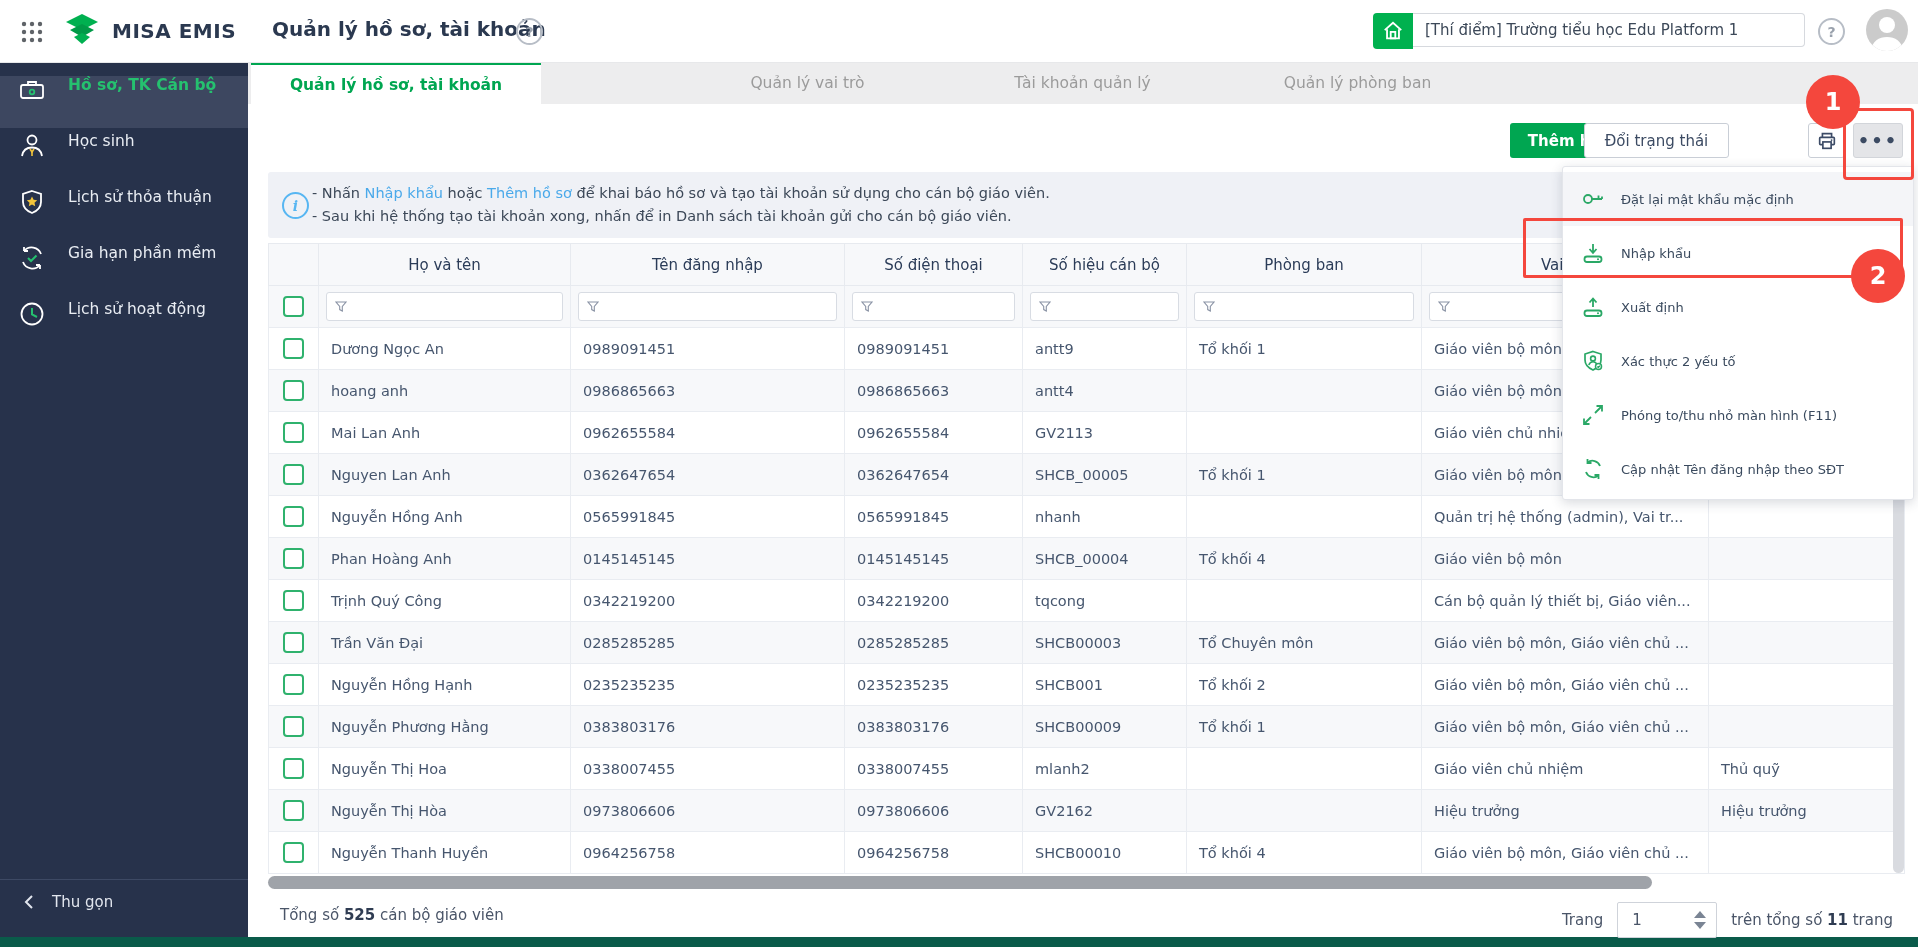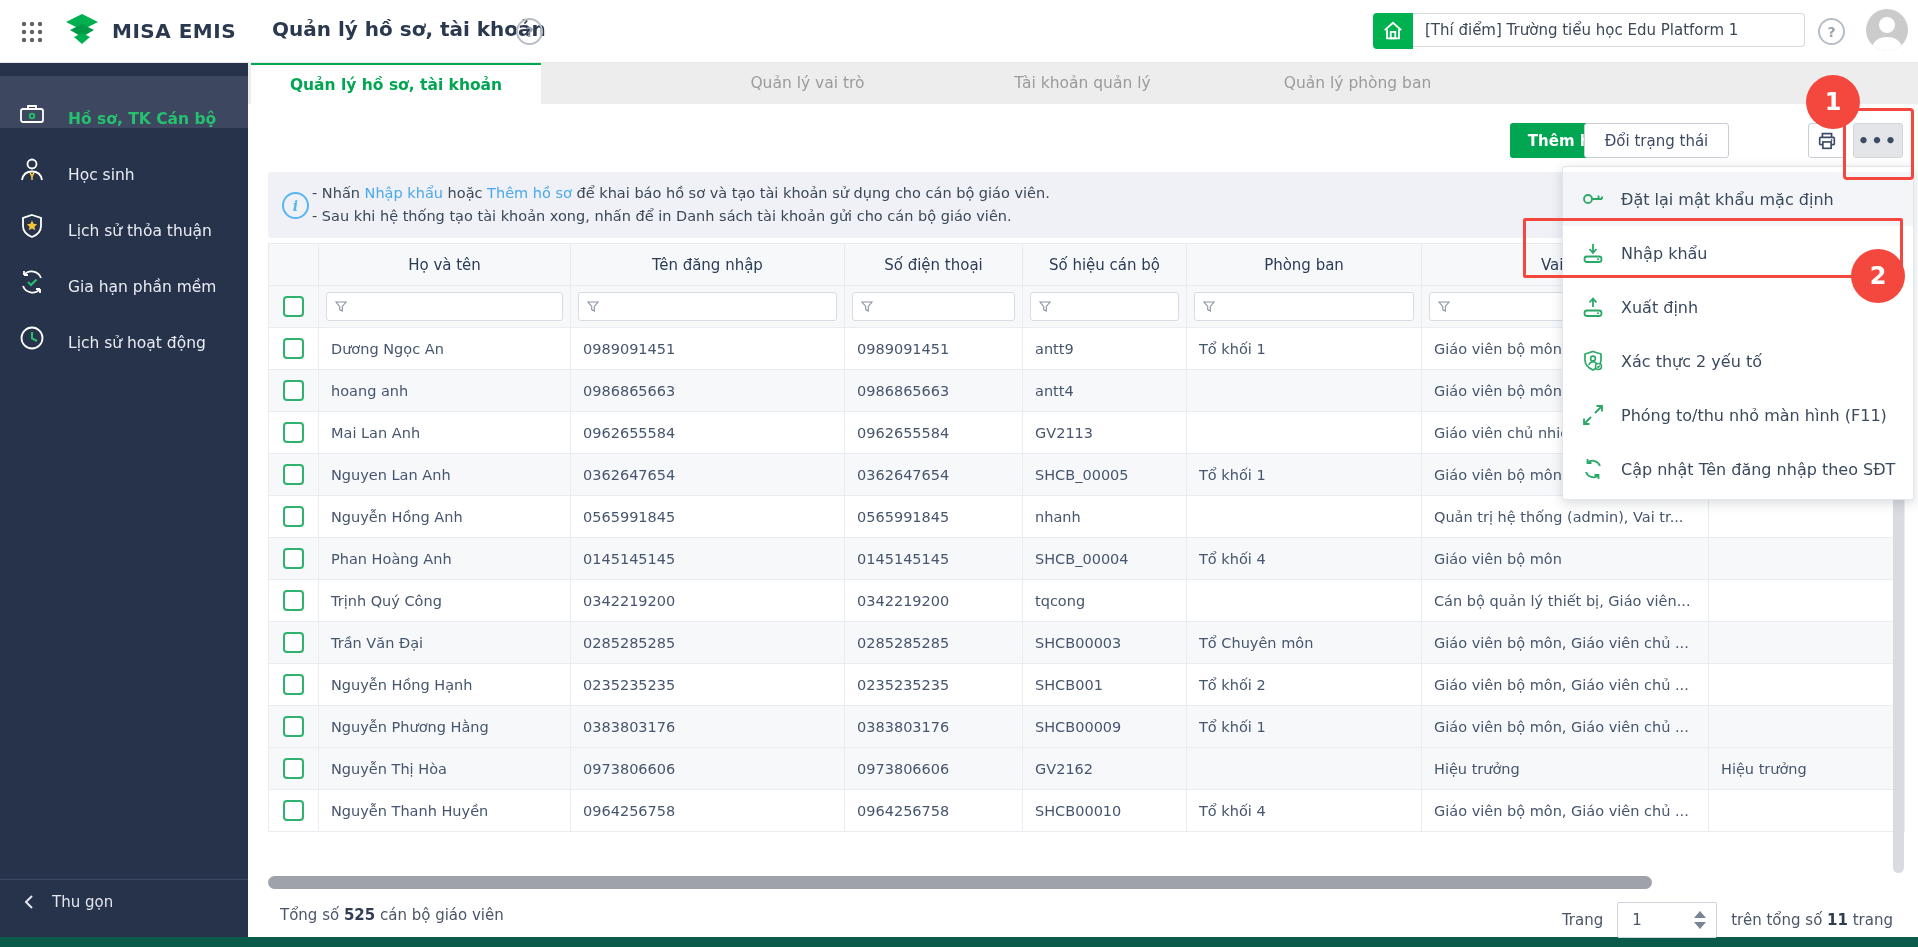--- a/index.html
+++ b/index.html
@@ -18,21 +18,21 @@
   .home-btn{position:absolute;left:1373px;top:13px;width:40px;height:36px;background:#00b14f;
             border-radius:4px 0 0 4px;display:flex;align-items:center;justify-content:center}
   .school-box{position:absolute;left:1413px;top:13px;width:392px;height:34px;background:#fff;
               border:1px solid #d6d9de;border-left:none;border-radius:0 4px 4px 0;
               display:flex;align-items:center;padding-left:12px;font-size:15px;color:#3c4858;box-sizing:border-box}
   .top-help{position:absolute;left:1818px;top:18px}
   .avatar{position:absolute;left:1866px;top:9px;width:42px;height:42px;border-radius:50%;background:#cbcbcb;overflow:hidden}
   
   .sidebar{position:absolute;left:0;top:62px;width:248px;height:875px;background:#27324b;z-index:4}
   .side-list{position:absolute;left:0;top:14px;width:248px}
-  .side-item{height:52px;margin-bottom:4px;display:flex;align-items:flex-end;gap:22px;
+  .side-item{height:52px;margin-bottom:4px;display:flex;align-items:flex-start;gap:22px;
              padding-left:18px;cursor:pointer;color:#e9edf3;font-size:15.5px}
   .side-item.active{background:#3d4760;color:#25c16f;font-weight:700}
   .side-icon{width:28px;height:28px;flex:0 0 28px}
   .collapse{position:absolute;left:0;bottom:14px;width:248px;border-top:1px solid #3d4964;
             height:44px;display:flex;align-items:center;gap:16px;padding-left:22px;color:#e2e6ee;
             font-size:15px;cursor:pointer;box-sizing:border-box}
   .bottombar{position:absolute;left:0;top:937px;width:1918px;height:10px;background:#0a5b4a}
   
   .tabbar{position:absolute;left:248px;top:62px;width:1670px;height:42px;background:#ededee;z-index:3}
   .tab{position:absolute;top:0;height:42px;display:flex;align-items:center;justify-content:center;
@@ -83,21 +83,21 @@
   .spin-up{width:0;height:0;border-left:6px solid transparent;border-right:6px solid transparent;
            border-bottom:7px solid #7a8494}
   .spin-down{width:0;height:0;border-left:6px solid transparent;border-right:6px solid transparent;
              border-top:7px solid #7a8494}
   b{color:#2f3c52}
   
   .menu{position:absolute;left:1562px;top:166px;width:352px;height:334px;background:#fff;
         border:1px solid #e3e5ea;box-shadow:0 3px 12px rgba(40,50,70,.18);border-radius:3px;
         z-index:20;box-sizing:border-box;padding:5px 0}
   .menu-item{height:54px;display:flex;align-items:center;gap:16px;padding-left:18px;
-             font-size:16px;color:#3a4a5e;cursor:pointer}
+             font-size:13px;color:#3a4a5e;cursor:pointer}
   .menu-item:first-child{background:#f4f5f8}
   .m-icon{width:24px;height:24px;flex:0 0 24px}
   
   .ann-rect{position:absolute;border:3px solid #f4473d;border-radius:4px;z-index:25;pointer-events:none}
   .ann-rect1{left:1843px;top:108px;width:65px;height:66px}
   .ann-rect2{left:1523px;top:218px;width:374px;height:54px;border-radius:2px}
   .ann-circle{position:absolute;width:54px;height:54px;border-radius:50%;background:#f4473d;color:#fff;
               font-size:24px;font-weight:700;display:flex;align-items:center;justify-content:center;z-index:26}
   .ann-c1{left:1806px;top:75px}
   .ann-c2{left:1851px;top:249px}
@@ -418,20 +418,32 @@
           <div class="cb"></div>
         </td>
         <td>Nguyễn Phương Hằng</td>
         <td>0383803176</td>
         <td>0383803176</td>
         <td>SHCB00009</td>
         <td>Tổ khối 1</td>
         <td>Giáo viên bộ môn, Giáo viên chủ ...</td>
         <td></td>
       </tr>
+      <tr class="r-odd">
+        <td style="padding:0">
+          <div class="cb"></div>
+        </td>
+        <td>Nguyễn Thị Hoa</td>
+        <td>0338007455</td>
+        <td>0338007455</td>
+        <td>mlanh2</td>
+        <td></td>
+        <td>Giáo viên chủ nhiệm</td>
+        <td>Thủ quỹ</td>
+      </tr>
       <tr class="r-even">
         <td style="padding:0">
           <div class="cb"></div>
         </td>
         <td>Nguyễn Thị Hòa</td>
         <td>0973806606</td>
         <td>0973806606</td>
         <td>GV2162</td>
         <td></td>
         <td>Hiệu trưởng</td>

